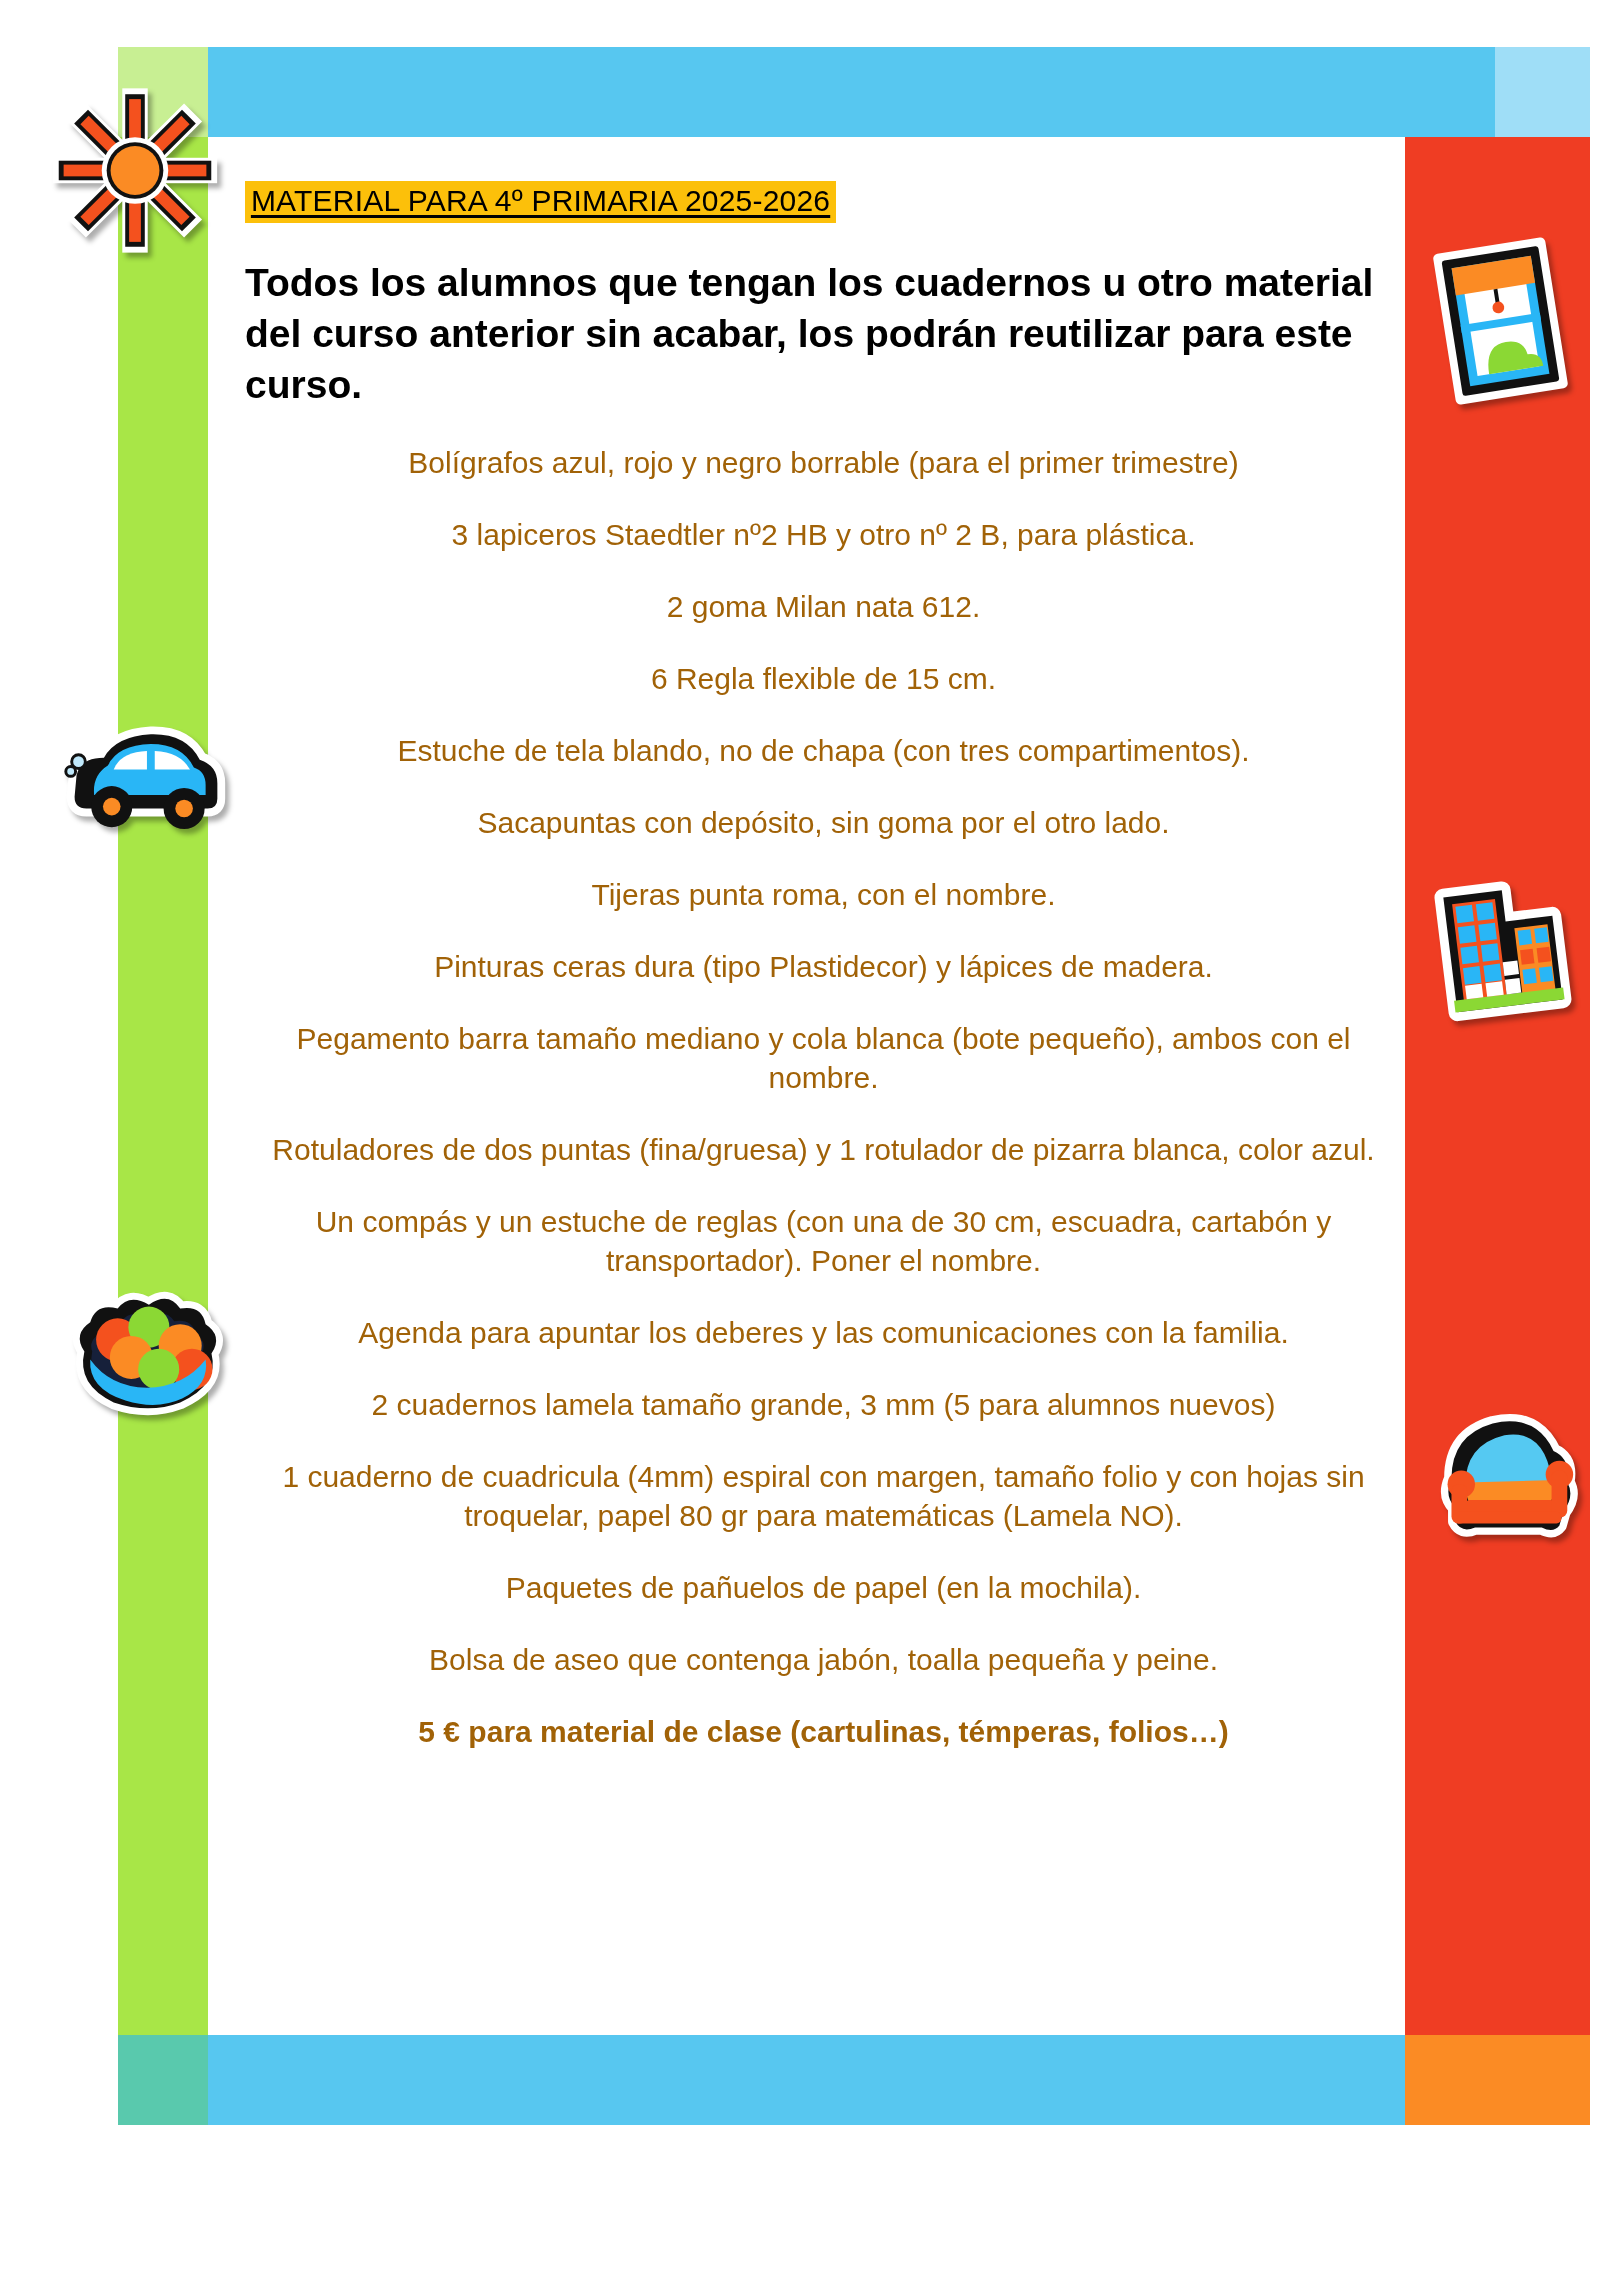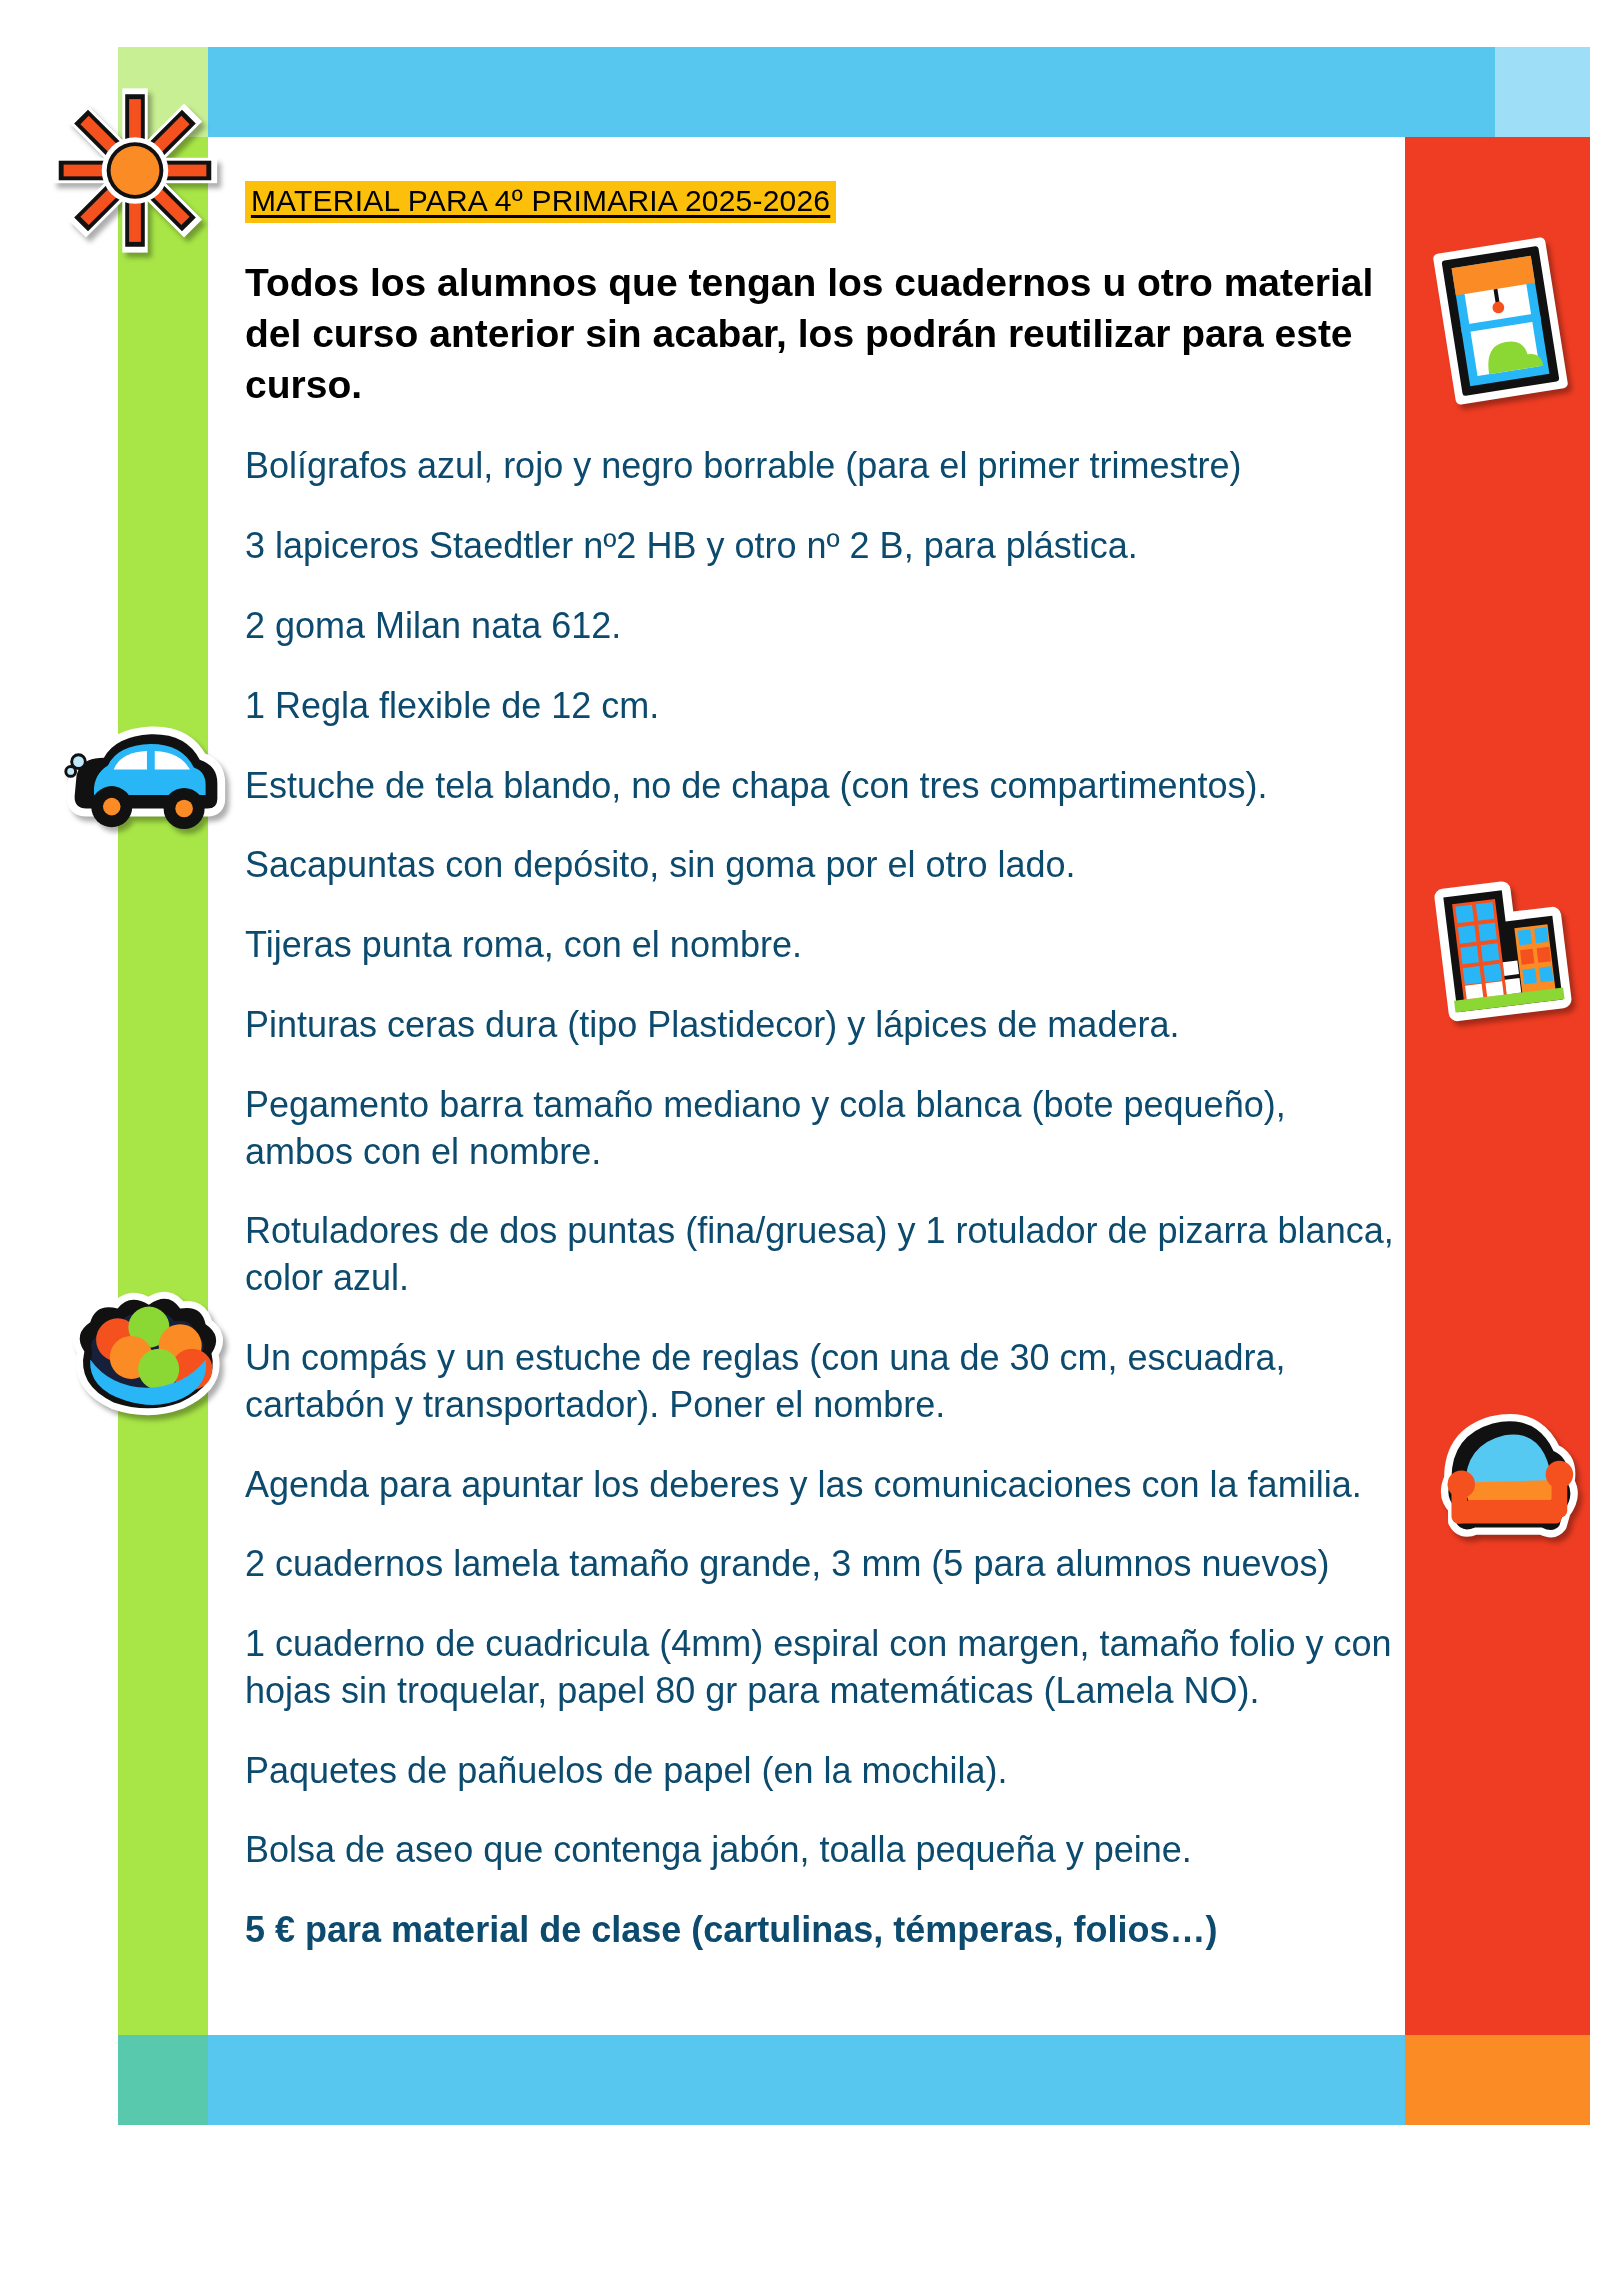--- a/index.html
+++ b/index.html
@@ -75,25 +75,26 @@
 
   .lead {
     font-size: 39px;
     font-weight: bold;
     line-height: 1.30;
     margin: 0 0 33px 0;
     color: #000;
   }
 
   .item {
-    font-size: 36px;
+    font-size: 30px;
     font-weight: 400;
     line-height: 1.30;
     margin: 0 0 33px 0;
-    color: #0c4a6e;
+    color: #a16207;
+    text-align: center;
   }
   .item.bold { font-weight: bold; }
   .item:last-child { margin-bottom: 0; }
 </style>
 </head>
 <body>
 
 <div id="page-frame">
   <div class="band tl-square"></div>
   <div class="band top-band"></div>
@@ -244,21 +245,21 @@
   <div class="doc-title-wrap">
     <span class="doc-title">MATERIAL PARA 4º PRIMARIA 2025-2026</span>
   </div>
 
   <p class="lead">Todos los alumnos que tengan los cuadernos u otro material del curso anterior sin acabar, los podrán reutilizar para este curso.</p>
 
   <div id="items-list">
       <p class="item">Bolígrafos azul, rojo y negro borrable (para el primer trimestre)</p>
       <p class="item">3 lapiceros Staedtler nº2 HB y otro nº 2 B, para plástica.</p>
       <p class="item">2 goma Milan nata 612.</p>
-      <p class="item">1 Regla flexible de 12 cm.</p>
+      <p class="item">6 Regla flexible de 15 cm.</p>
       <p class="item">Estuche de tela blando, no de chapa (con tres compartimentos).</p>
       <p class="item">Sacapuntas con depósito, sin goma por el otro lado.</p>
       <p class="item">Tijeras punta roma, con el nombre.</p>
       <p class="item">Pinturas ceras dura (tipo Plastidecor) y lápices de madera.</p>
       <p class="item">Pegamento barra tamaño mediano y cola blanca (bote pequeño), ambos con el nombre.</p>
       <p class="item">Rotuladores de dos puntas (fina/gruesa) y 1 rotulador de pizarra blanca, color azul.</p>
       <p class="item">Un compás y un estuche de reglas (con una de 30 cm, escuadra, cartabón y transportador). Poner el nombre.</p>
       <p class="item">Agenda para apuntar los deberes y las comunicaciones con la familia.</p>
       <p class="item">2 cuadernos lamela tamaño grande, 3 mm (5 para alumnos nuevos)</p>
       <p class="item">1 cuaderno de cuadricula (4mm) espiral con margen, tamaño folio y con hojas sin troquelar, papel 80 gr para matemáticas (Lamela NO).</p>

